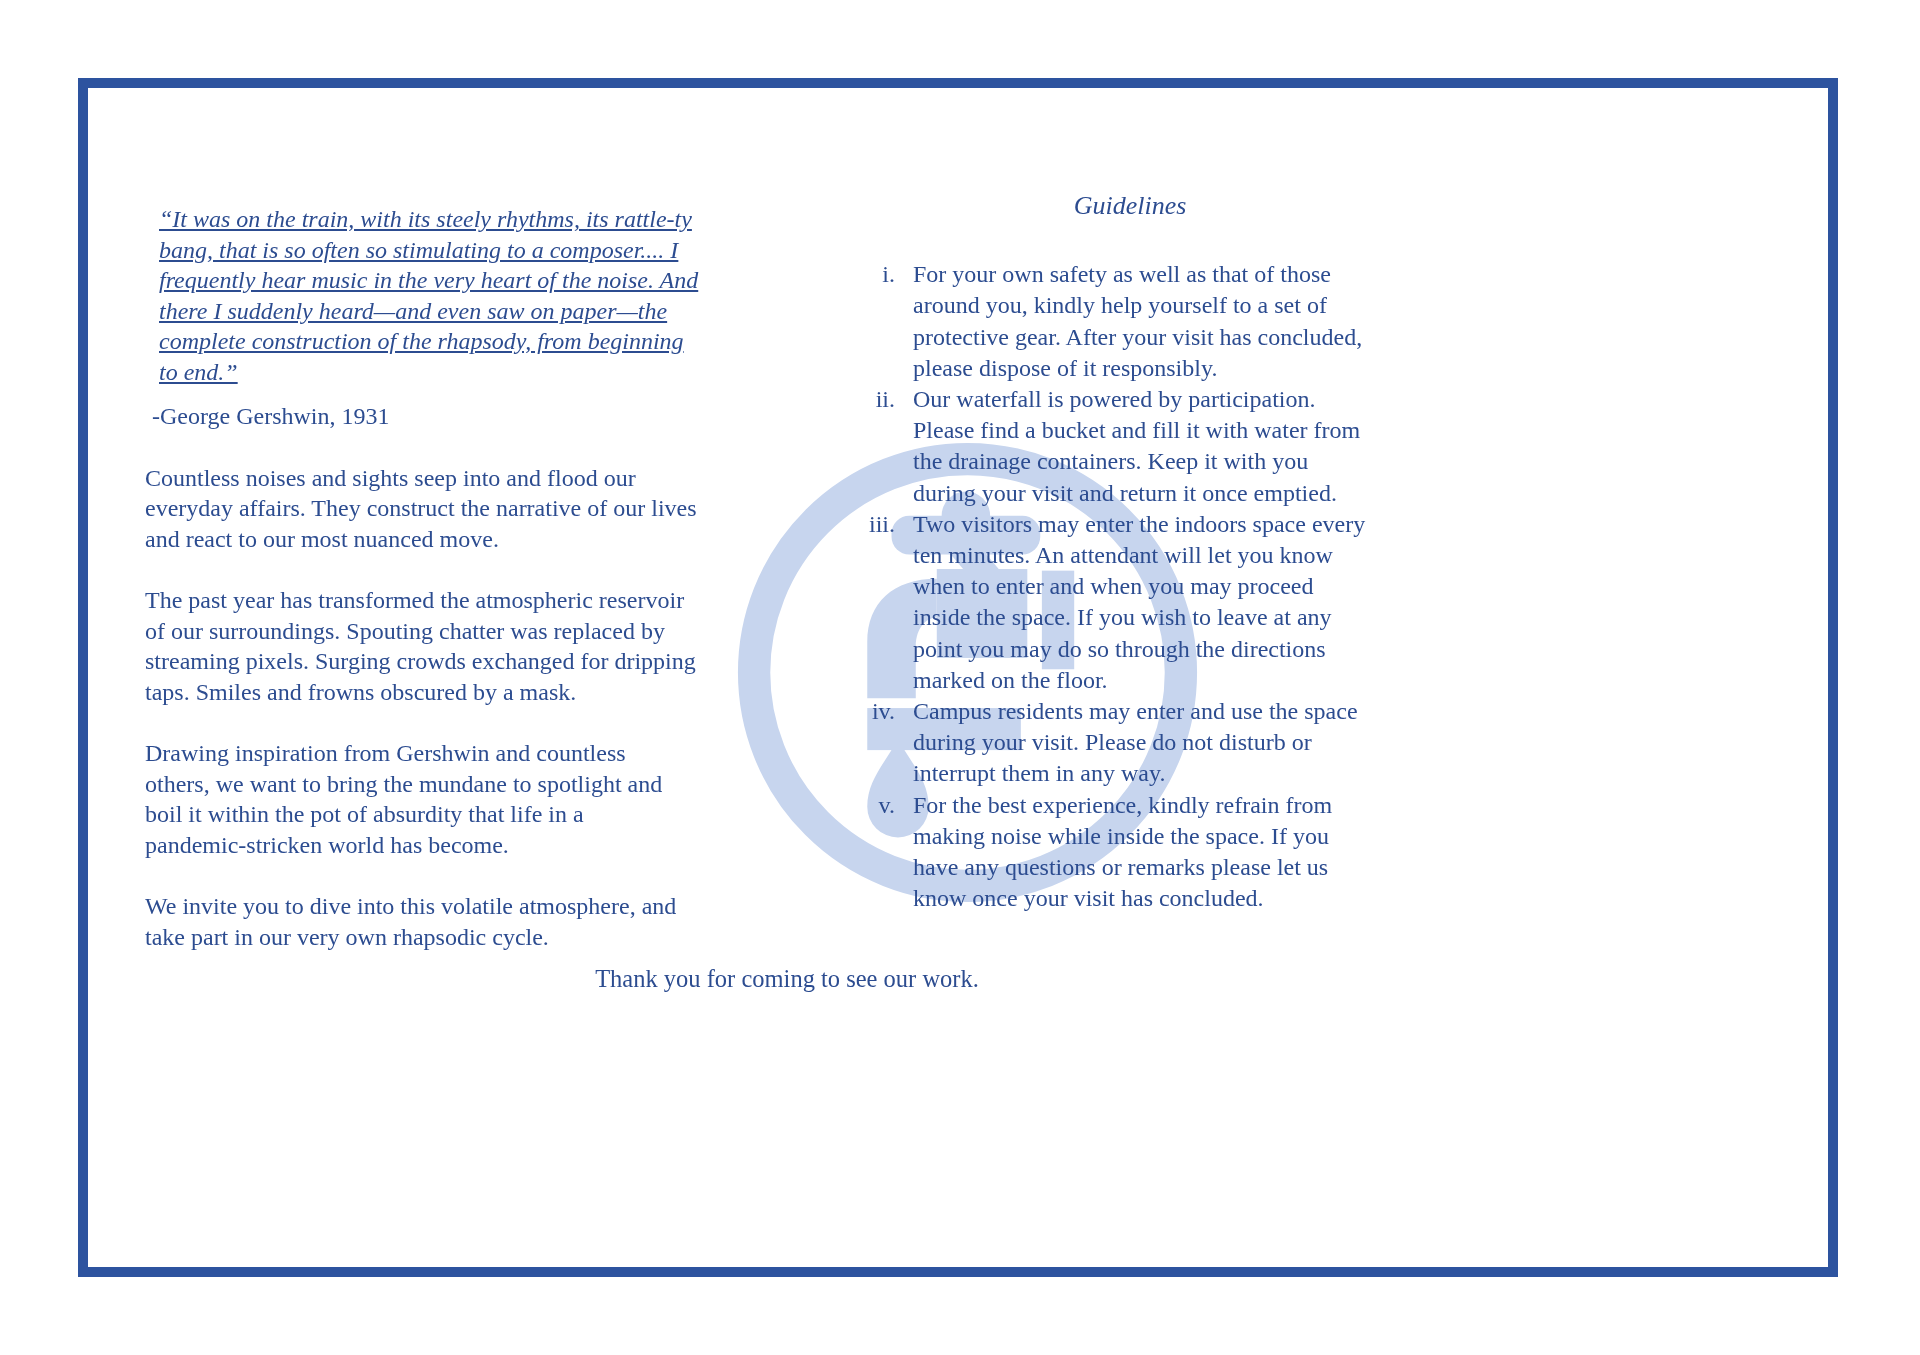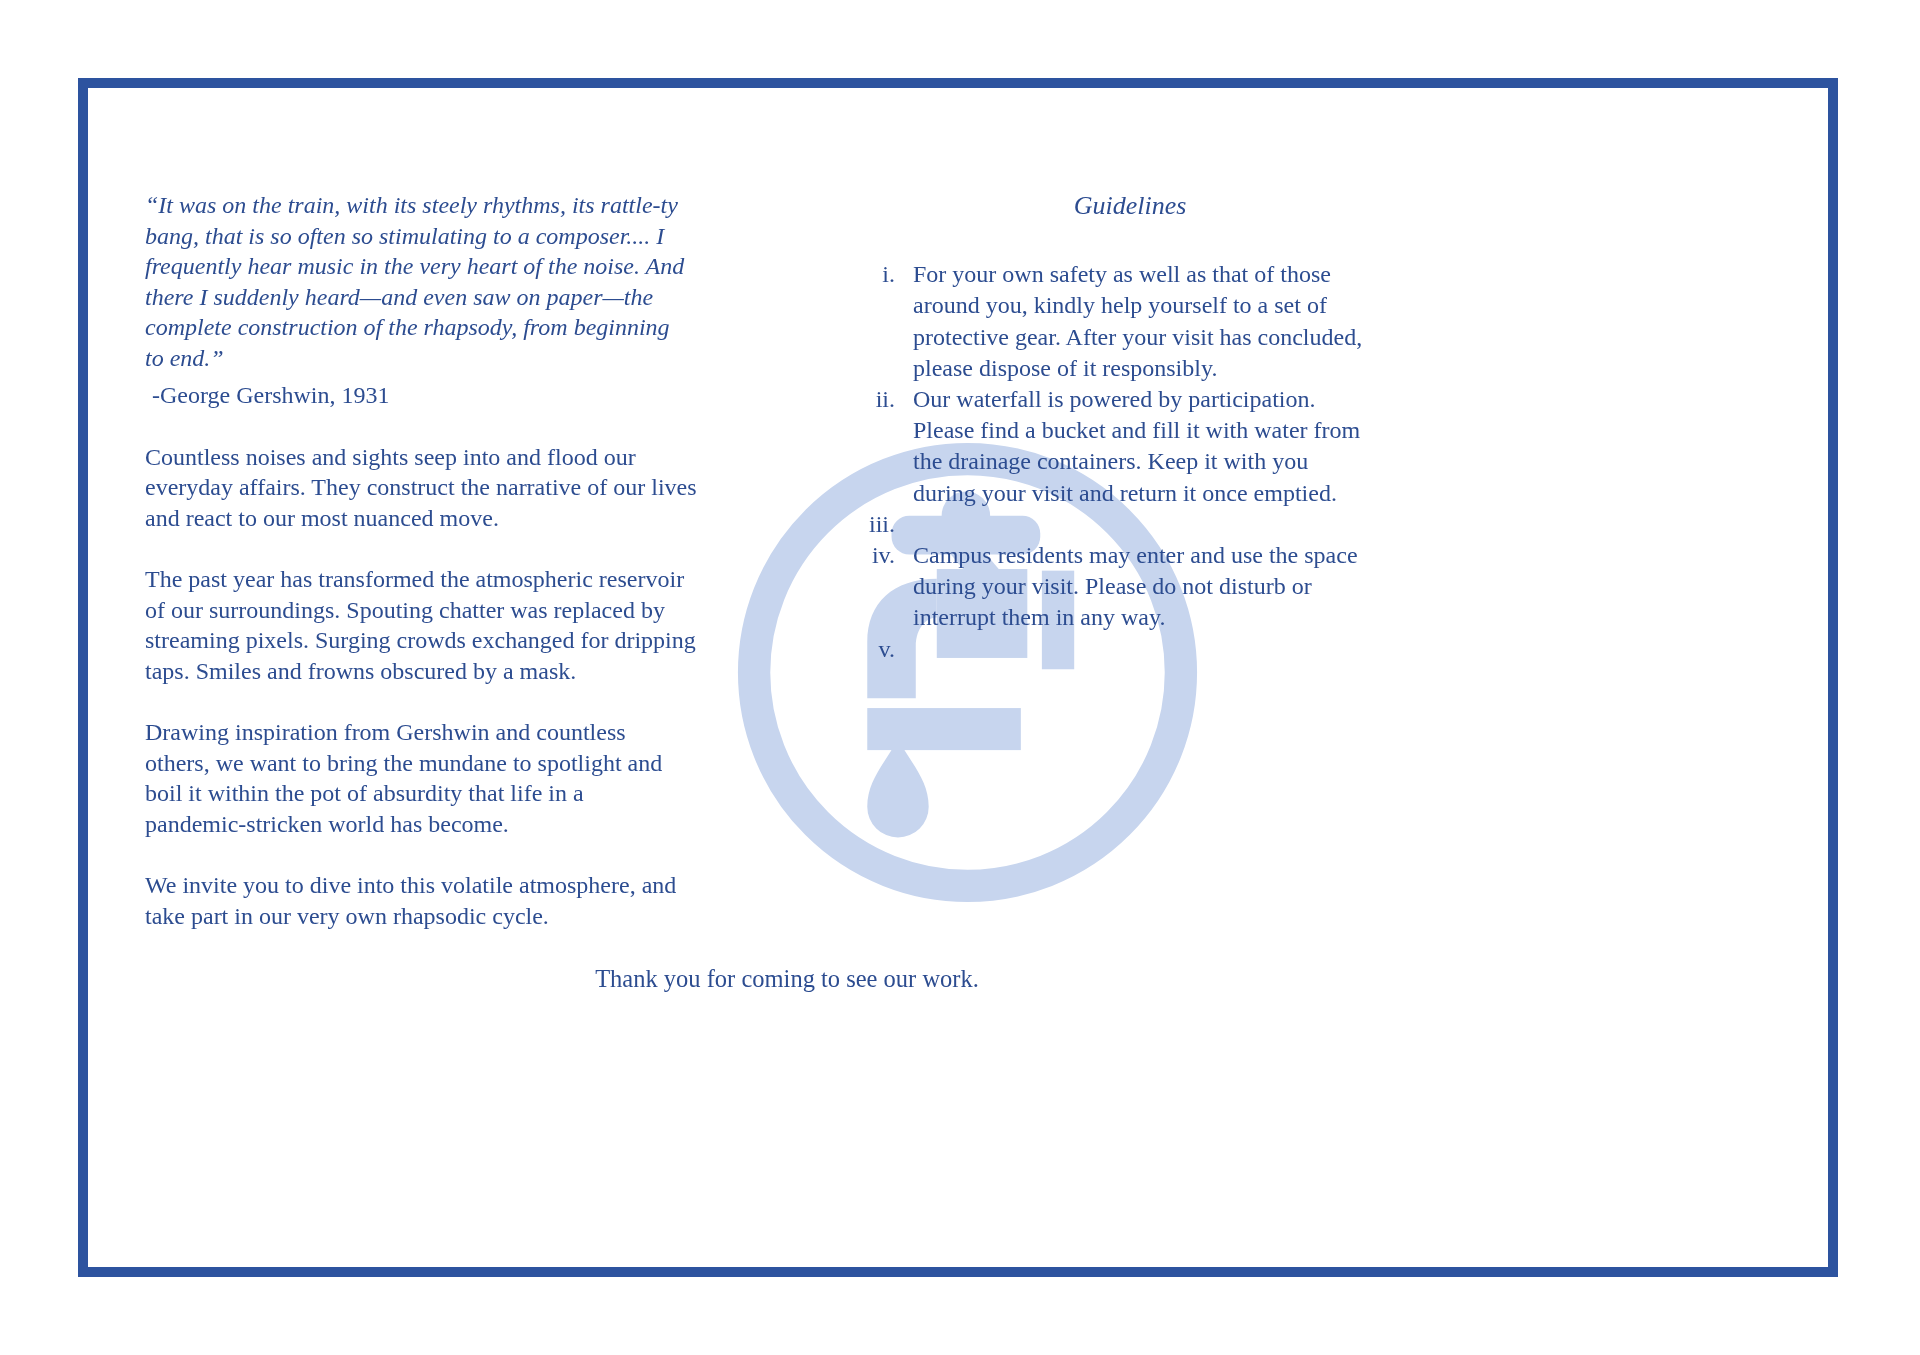--- a/index.html
+++ b/index.html
@@ -13,21 +13,21 @@
     position:absolute;left:78px;top:78px;width:1760px;height:1199px;
     border:10px solid #2d539f;box-sizing:border-box;
   }
   .watermark{
     position:absolute;left:725px;top:430px;width:485px;height:485px;
   }
   .col-left{
     position:absolute;left:145px;top:190px;width:660px;
     font-size:24px;line-height:30.5px;
   }
-  .quote{font-style:italic;white-space:pre-line;margin:0;}
+  .quote{font-style:italic;white-space:pre-line;margin:14px;text-decoration:underline;}
   .attribution{white-space:pre-line;margin:7px;}
   .para{white-space:pre-line;margin:31px 0 0 0;}
   .col-right{
     position:absolute;left:820px;top:190px;width:620px;
     font-size:24px;line-height:31.2px;
   }
   .gtitle{
     font-style:italic;text-align:center;font-size:26px;
     margin:0 0 38px 0;
   }
@@ -105,27 +105,37 @@
   </div>
   <div class="gitem">
     <span class="gnum">ii.</span>
     <span class="gtext">Our waterfall is powered by participation.
 Please find a bucket and fill it with water from
 the drainage containers. Keep it with you
 during your visit and return it once emptied.</span>
   </div>
   <div class="gitem">
     <span class="gnum">iii.</span>
+    <span class="gtext">Two visitors may enter the indoors space every
+ten minutes. An attendant will let you know
+when to enter and when you may proceed
+inside the space. If you wish to leave at any
+point you may do so through the directions
+marked on the floor.</span>
   </div>
   <div class="gitem">
     <span class="gnum">iv.</span>
     <span class="gtext">Campus residents may enter and use the space
 during your visit. Please do not disturb or
 interrupt them in any way.</span>
   </div>
   <div class="gitem">
     <span class="gnum">v.</span>
+    <span class="gtext">For the best experience, kindly refrain from
+making noise while inside the space. If you
+have any questions or remarks please let us
+know once your visit has concluded.</span>
   </div>
 </div>
 
 <div class="footer">
   <div class="fline">Thank you for coming to see our work.</div>
 </div>
 
 </body></html>

